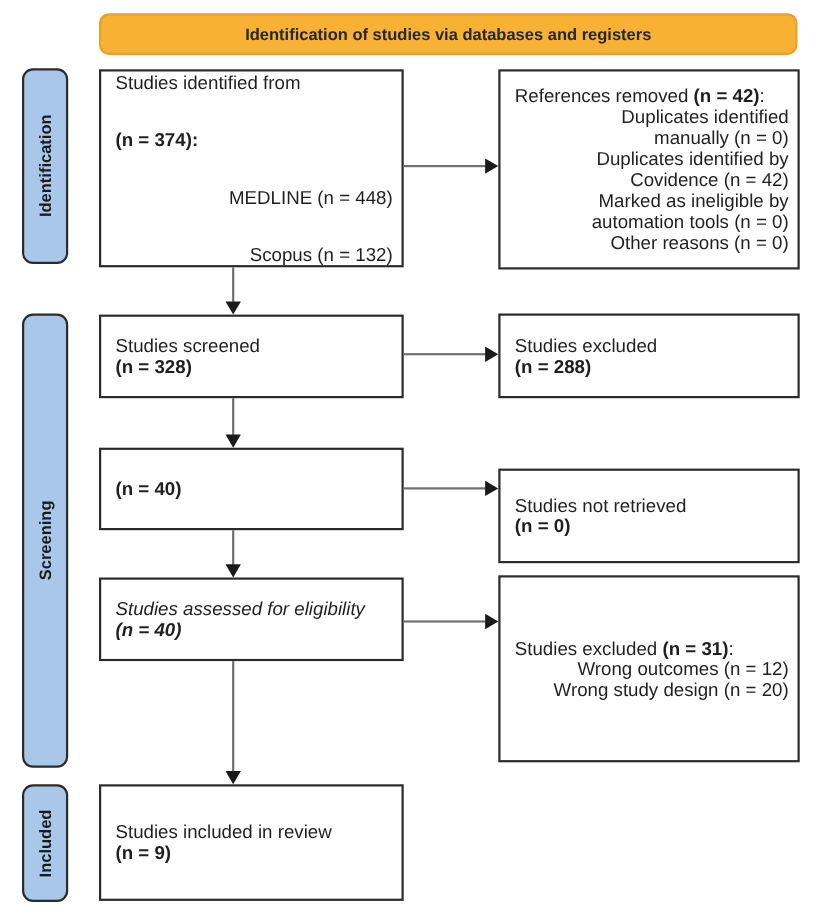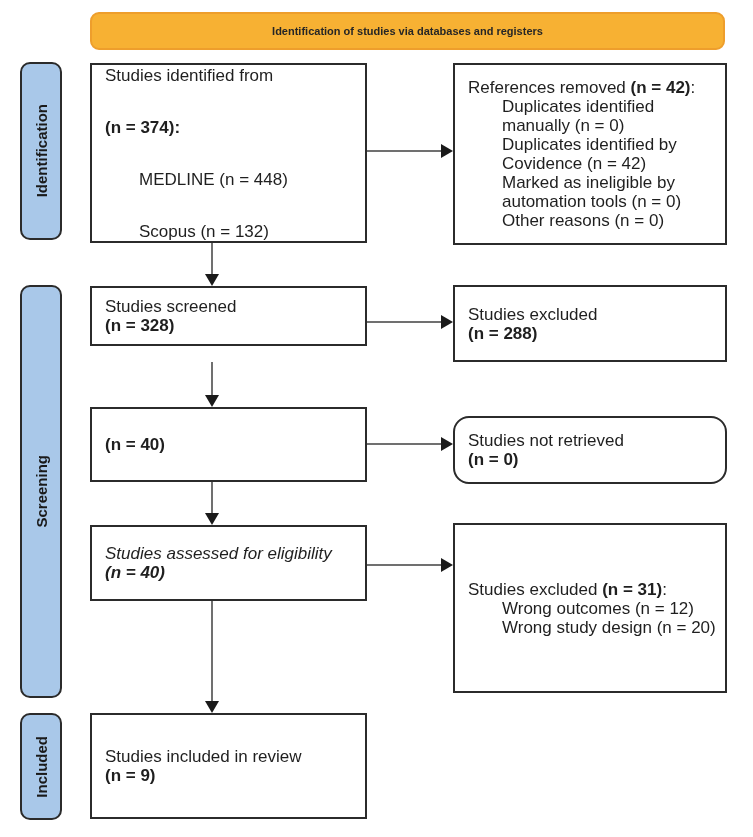--- a/index.html
+++ b/index.html
@@ -21,21 +21,21 @@
     color:var(--text);
     overflow:hidden;
   }
   .banner{
     position:absolute;left:90px;top:12px;width:635px;height:38px;
     background:var(--banner-fill);
     border:2.5px solid var(--banner-border);
     border-radius:9px;
     display:flex;align-items:center;justify-content:center;
     box-sizing:border-box;
-    font-weight:bold;font-size:11px;color:#262626;
+    font-weight:bold;font-size:15px;color:#262626;
   }
   .stage{
     position:absolute;left:20px;width:42px;
     background:var(--stage-fill);
     border:2.5px solid var(--stage-border);
     border-radius:10px;
     box-sizing:border-box;
     display:flex;align-items:center;justify-content:center;
   }
   .stage span{
@@ -51,31 +51,31 @@
   .fbox{
     position:absolute;
     background:#ffffff;
     border:2.5px solid var(--box-border);
     box-sizing:border-box;
     display:flex;flex-direction:column;justify-content:center;
     padding:6px 8px 6px 13px;
     font-size:17px;line-height:19px;
   }
   .fbox .line{white-space:nowrap;}
-  .fbox .line.indent{padding-left:34px;}
+  .fbox .line.indent{padding-left:34px;text-align:right;}
   .fbox .seg.bold{font-weight:bold;}
 
   .col-left{left:90px;width:277px;}
   .col-right{left:453px;width:274px;}
   #box-identified{top:63px;height:180px;gap:33px;}
   #box-references-removed{top:63px;height:182px;}
-  #box-screened{top:286px;height:60px;}
+  #box-screened{top:286px;height:76px;}
   #box-excluded-screening{top:285px;height:77px;}
   #box-sought{top:407px;height:75px;}
-  #box-not-retrieved{top:416px;height:68px;border-radius:16px;}
+  #box-not-retrieved{top:426px;height:86px;}
   #box-assessed{top:525px;height:76px;font-style:italic;}
   #box-excluded-eligibility{top:523px;height:170px;}
   #box-included{top:713px;height:106px;}
 
   .arrow-v{position:absolute;width:14px;}
   .arrow-v::before{
     content:"";position:absolute;left:50%;transform:translateX(-50%);
     top:0;bottom:9px;width:2px;background:var(--arrow-line);
   }
   .arrow-v::after{

